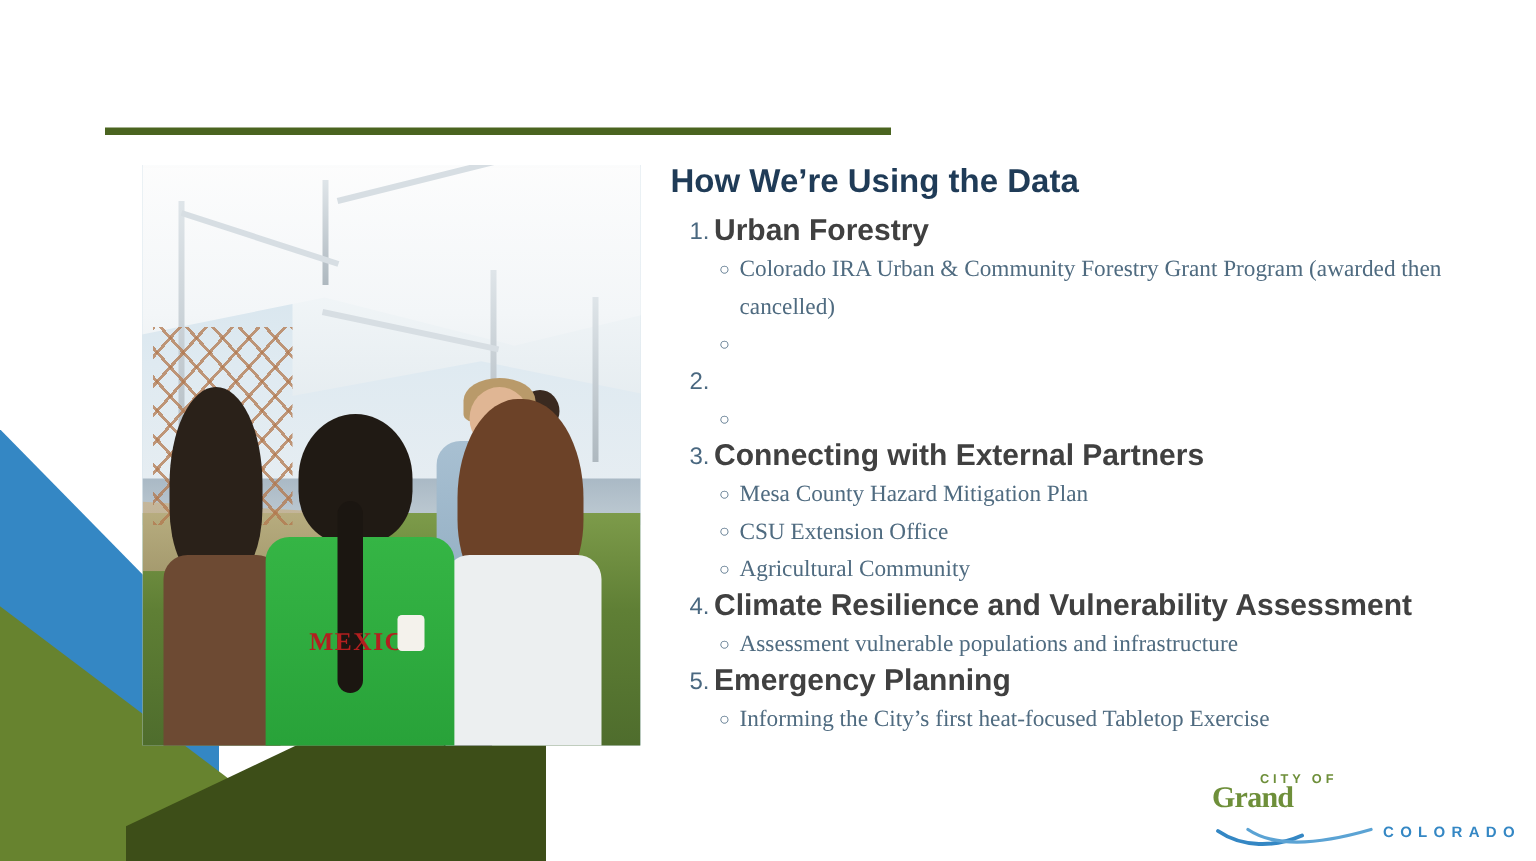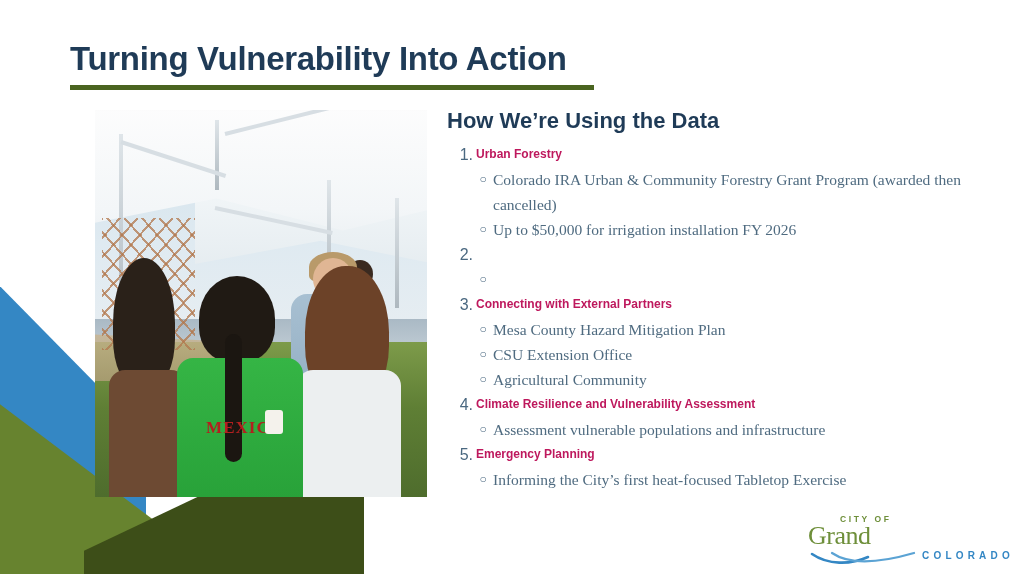--- a/index.html
+++ b/index.html
@@ -124,40 +124,40 @@
   ol.main{
     margin:0;padding:0;list-style:none;
   }
   ol.main > li{position:relative;margin:0 0 0 0;}
   .num-row{display:flex;align-items:flex-start;}
   .num{
     width:26px;flex:0 0 26px;text-align:right;
     font-size:16px;color:#4a6880;line-height:25px;padding-right:3px;
   }
   .num-label{
-    font-size:12px;font-weight:bold;color:#be185d;line-height:25px;
+    font-size:20px;font-weight:bold;color:#404040;line-height:25px;
   }
   ul.sub{margin:0 0 0 26px;padding:0;list-style:none;}
   ul.sub > li{display:flex;align-items:flex-start;}
   .dot{
     flex:0 0 20px;width:20px;text-align:center;
     color:#4a6880;font-size:12px;line-height:25px;
   }
   .sub-text{
     font-size:15.5px;color:#4f6b80;line-height:25px;max-width:492px;font-family:Liberation Serif, serif;
   }
 
   
   .logo{position:absolute;left:808px;top:512px;width:200px;height:56px;}
   .logo-cityof{
     position:absolute;left:32px;top:2px;font-size:8.5px;font-weight:bold;
     letter-spacing:2.6px;color:#6e8f3a;
   }
   .logo-grand{
-    position:absolute;left:0px;top:9px;font-size:26px;font-weight:normal;
+    position:absolute;left:0px;top:9px;font-size:20px;font-weight:bold;
     color:#6e8f3a;font-family:"Liberation Serif", serif;letter-spacing:-0.5px;
   }
   .logo-junction{
     position:absolute;left:96px;top:9px;font-size:27px;font-weight:bold;
     color:#3487c4;font-family:"Liberation Serif", serif;letter-spacing:-0.5px;
   }
   .logo-colorado{
     position:absolute;left:114px;top:38px;font-size:10px;font-weight:bold;
     letter-spacing:4.2px;color:#3487c4;
   }
@@ -165,21 +165,20 @@
 </style>
 </head>
 <body>
 
 <div class="slide">
 
   <div class="deco deco-blue"></div>
   <div class="deco deco-sage"></div>
   <div class="deco deco-forest"></div>
 
-  <div class="title">Turning Vulnerability Into Action</div>
   <div class="title-rule"></div>
 
   <div class="photo">
     <div class="ph ph-sky"></div>
     <div class="ph ph-mtn"></div>
     <div class="ph ph-grass"></div>
     <div class="ph ph-dirt"></div>
     <div class="ph ph-canopy2"></div>
     <div class="ph ph-canopy"></div>
     <div class="pole" style="left:24px;top:24px;height:190px;"></div>
@@ -237,21 +236,20 @@
           <span class="num">1.</span>
           <span class="num-label">Urban Forestry</span>
         </div>
         <ul class="sub">
           <li>
             <span class="dot">○</span>
             <span class="sub-text">Colorado IRA Urban &amp; Community Forestry Grant Program (awarded then cancelled)</span>
           </li>
           <li>
             <span class="dot">○</span>
-            <span class="sub-text">Up to $50,000 for irrigation installation FY 2026</span>
           </li>
         </ul>
       </li>
 
       <li>
         <div class="num-row">
           <span class="num">2.</span>
         </div>
         <ul class="sub">
           <li>

